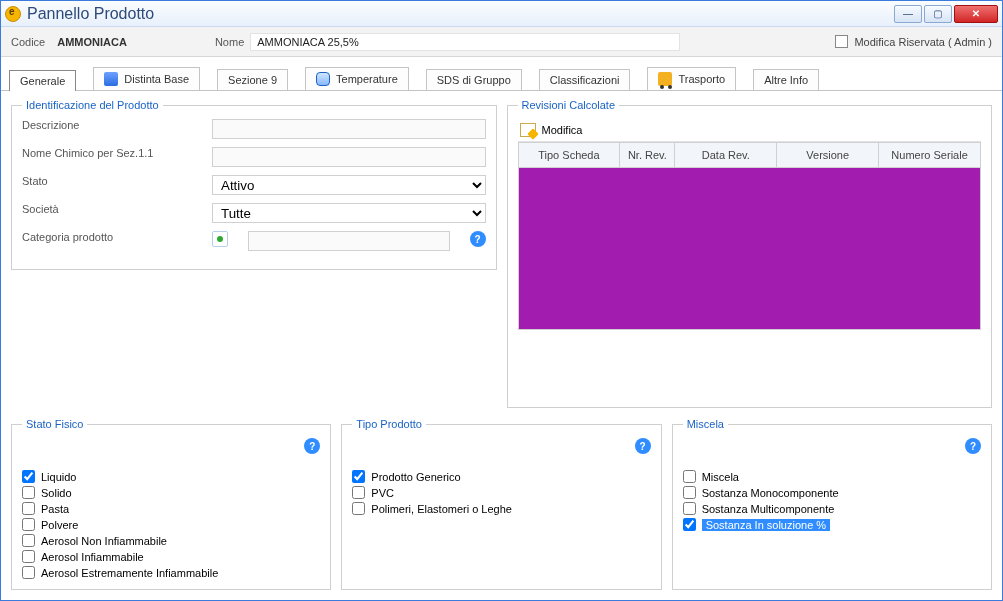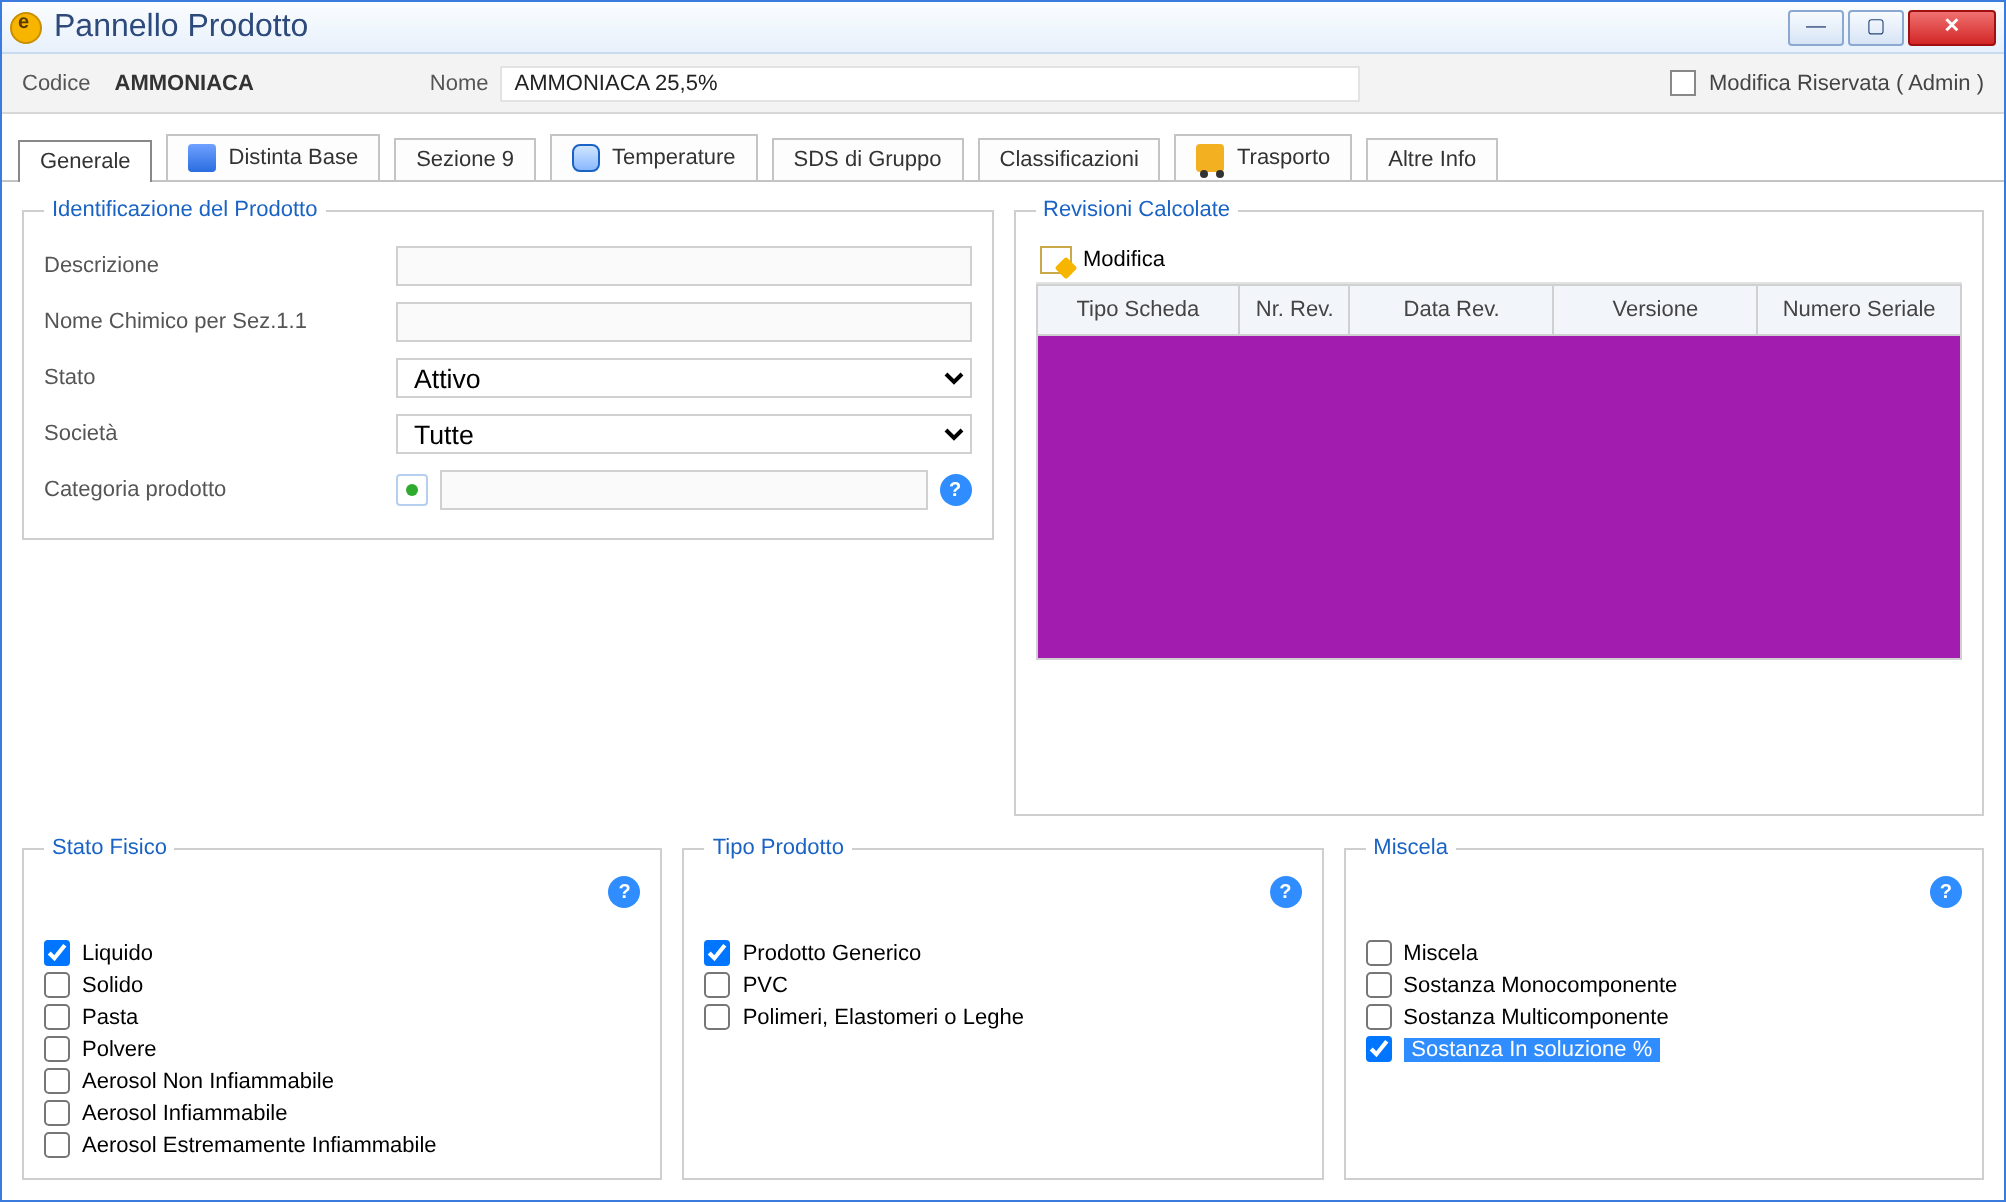--- a/index.html
+++ b/index.html
@@ -18,38 +18,38 @@
 .win-btn.close .glyph{ color:#fff; font-weight:bold; }
 
 .header-row { height: 30px; background: #f3f3f3; border-bottom: 1px solid #d7d7d7; display: flex; align-items: center; padding: 0 10px; gap: 6px; }
 .header-row .lbl { color: #555; }
 .header-row .val { font-weight: bold; color:#333; padding: 2px 6px; background:#f3f3f3; }
 .header-row .nome-val { font-weight: normal; color:#222; padding: 2px 6px; background:#fff; border:1px solid #e3e3e3; min-width: 430px; }
 .header-row .spacer { flex:1; }
 .header-row .admin-chk { display:flex; align-items:center; gap:6px; color:#444; }
 .chip { width:13px; height:13px; border:1px solid #888; background:#fff; display:inline-block; }
 
-.tabs { display: flex; align-items: flex-end; gap: 7px; padding: 10px 8px 0 8px; border-bottom: 1px solid #c4c4c4; }
+.tabs { display: flex; align-items: flex-end; gap: 17px; padding: 10px 8px 0 8px; border-bottom: 1px solid #c4c4c4; }
 .tab { padding: 4px 10px; border: 1px solid #c4c4c4; border-bottom: none; background: #fdfdfd; display:flex; align-items:center; gap:6px; cursor:pointer; color:#333; }
 .tab.active { background: #fff; border-color:#888; position:relative; top:1px; }
 .tab .ticon { width:14px; height:14px; display:inline-block; }
 .ticon-list{ background: linear-gradient(#6fa1ff,#2a6de0); border-radius:2px; }
 .ticon-therm{ width:8px; height:14px; border:1px solid #1a63c5; border-radius:4px; background:linear-gradient(#cfe5ff,#8ab8ff); }
 .ticon-truck{ width:16px; height:12px; background:#f3b020; position:relative; border-radius:2px; }
 .ticon-truck:after{ content:""; position:absolute; bottom:-3px; left:2px; width:4px; height:4px; background:#333; border-radius:50%; box-shadow:8px 0 #333; }
 
 .content { flex:1; display:flex; padding:8px 10px 10px 10px; gap:10px; }
 .col { display:flex; flex-direction:column; gap:10px; }
 .col.left { flex: 1; }
 .col.right { flex: 1; }
 
 fieldset { border:1px solid #cfcfcf; padding:8px 10px 10px 10px; position:relative; }
 legend { color:#1a63c5; padding: 0 4px; font-size:11px; }
 
-.form-row { display:flex; align-items:center; min-height:28px; gap:6px; }
+.form-row { display:flex; min-height:28px; gap:20px; }
 .form-row .flabel { width: 170px; color:#555; }
 .form-row .finput { flex:1; height:20px; border:1px solid #d0d0d0; background:#fafafa; padding:0 4px; }
 .form-row select.finput { background:#fff; }
 .tiny-icon { width:16px; height:16px; background:#fff; border:1px solid #b7cfef; border-radius:2px; display:flex; align-items:center; justify-content:center; cursor:pointer; }
 .tiny-icon.green:after{content:"";width:6px;height:6px;background:#2eaa2e;border-radius:50%;}
 .help-icon { width:16px;height:16px;border-radius:50%;background:#2f8dff;color:#fff;display:flex;align-items:center;justify-content:center;font-weight:bold;font-size:10px;cursor:pointer; }
 
 .rev-toolbar{display:flex;align-items:center;gap:6px;padding:4px 2px;border-bottom:1px solid #e2e2e2;}
 .rev-toolbar .mod-icon{width:16px;height:14px;background:#fff;border:1px solid #c9a94a;position:relative;}
 .rev-toolbar .mod-icon:after{content:"";position:absolute;right:-2px;bottom:-2px;width:8px;height:8px;background:#f7b500;border-radius:1px;transform:rotate(45deg);}

